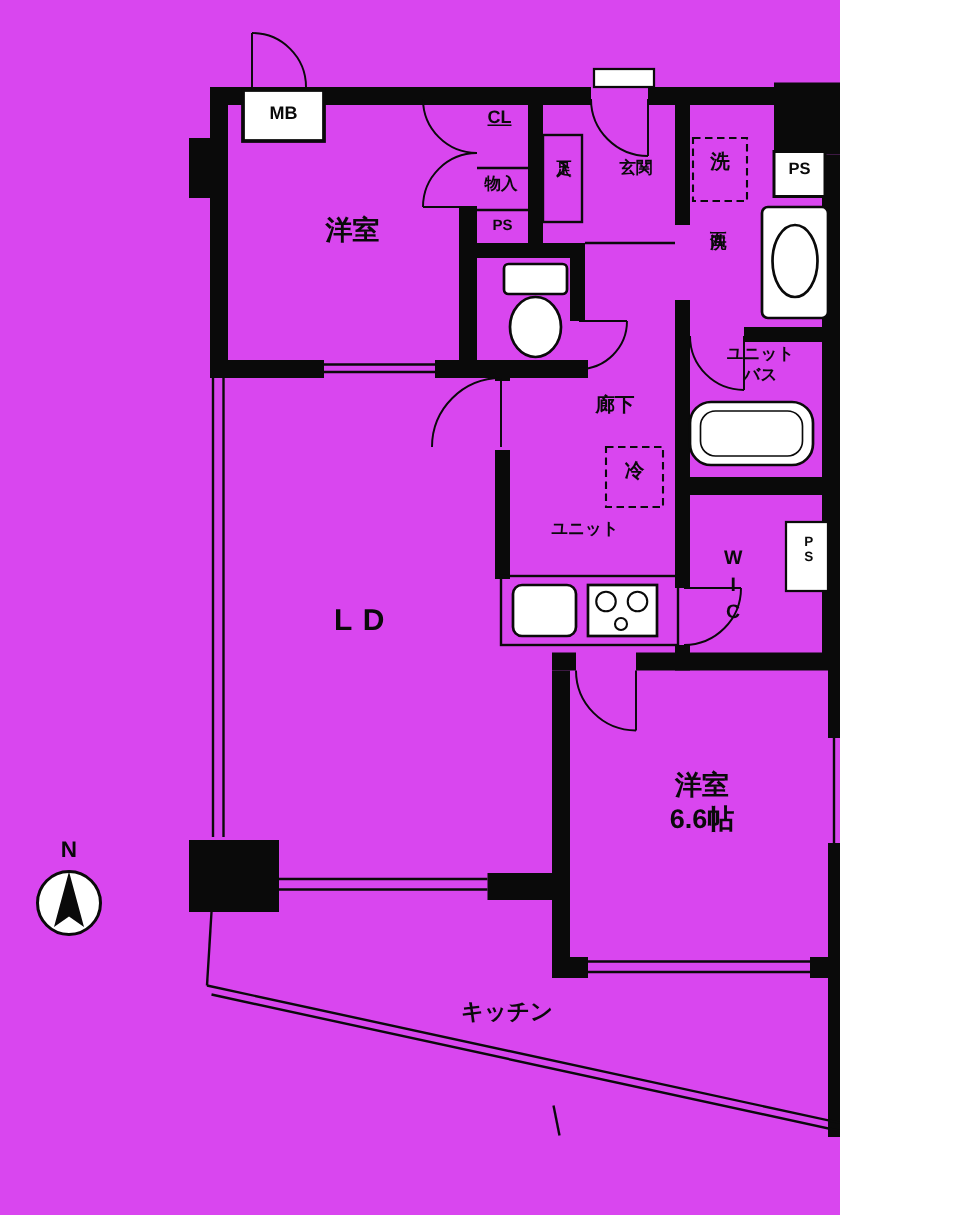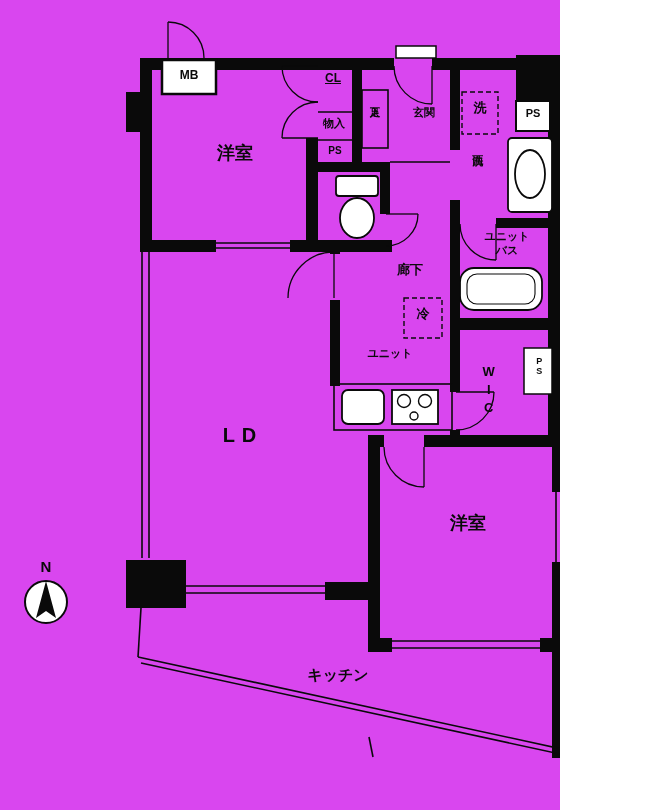--- a/index.html
+++ b/index.html
@@ -206,24 +206,25 @@
   <div class="lbl fs13 w600" style="left:380px;top:262px;width:60px;">廊下</div>
 
   <div class="lbl fs13 w600" style="left:404px;top:306px;width:38px;">冷</div>
 
   <div class="lbl fs14 w600" style="left:340px;top:347px;width:100px;">ユニット</div>
 
   <div class="lbl vert fs13 bold" style="left:480px;top:364px;letter-spacing:3px;">WIC</div>
   <div class="lbl vert fs9 bold" style="left:533px;top:356px;">PS</div>
 
   <div class="lbl" style="left:163px;top:402px;width:160px;">
-    <span class="room-name fs20" style="letter-spacing:7px;margin-top:21px;">LD</span>
+    <span class="room-name fs20" style="letter-spacing:7px;">LD</span>
   </div>
 
   <div class="lbl" style="left:398px;top:512px;width:140px;">
     <span class="room-name fs18">洋室</span>
+    <span class="room-size fs18">6.6帖</span>
   </div>
 
   <div class="lbl fs15 w600" style="left:268px;top:666px;width:140px;">キッチン</div>
 
   <div class="lbl fs15 bold" style="left:32px;top:558px;width:28px;">N</div>
 
 </div>
 
 </body></html>

